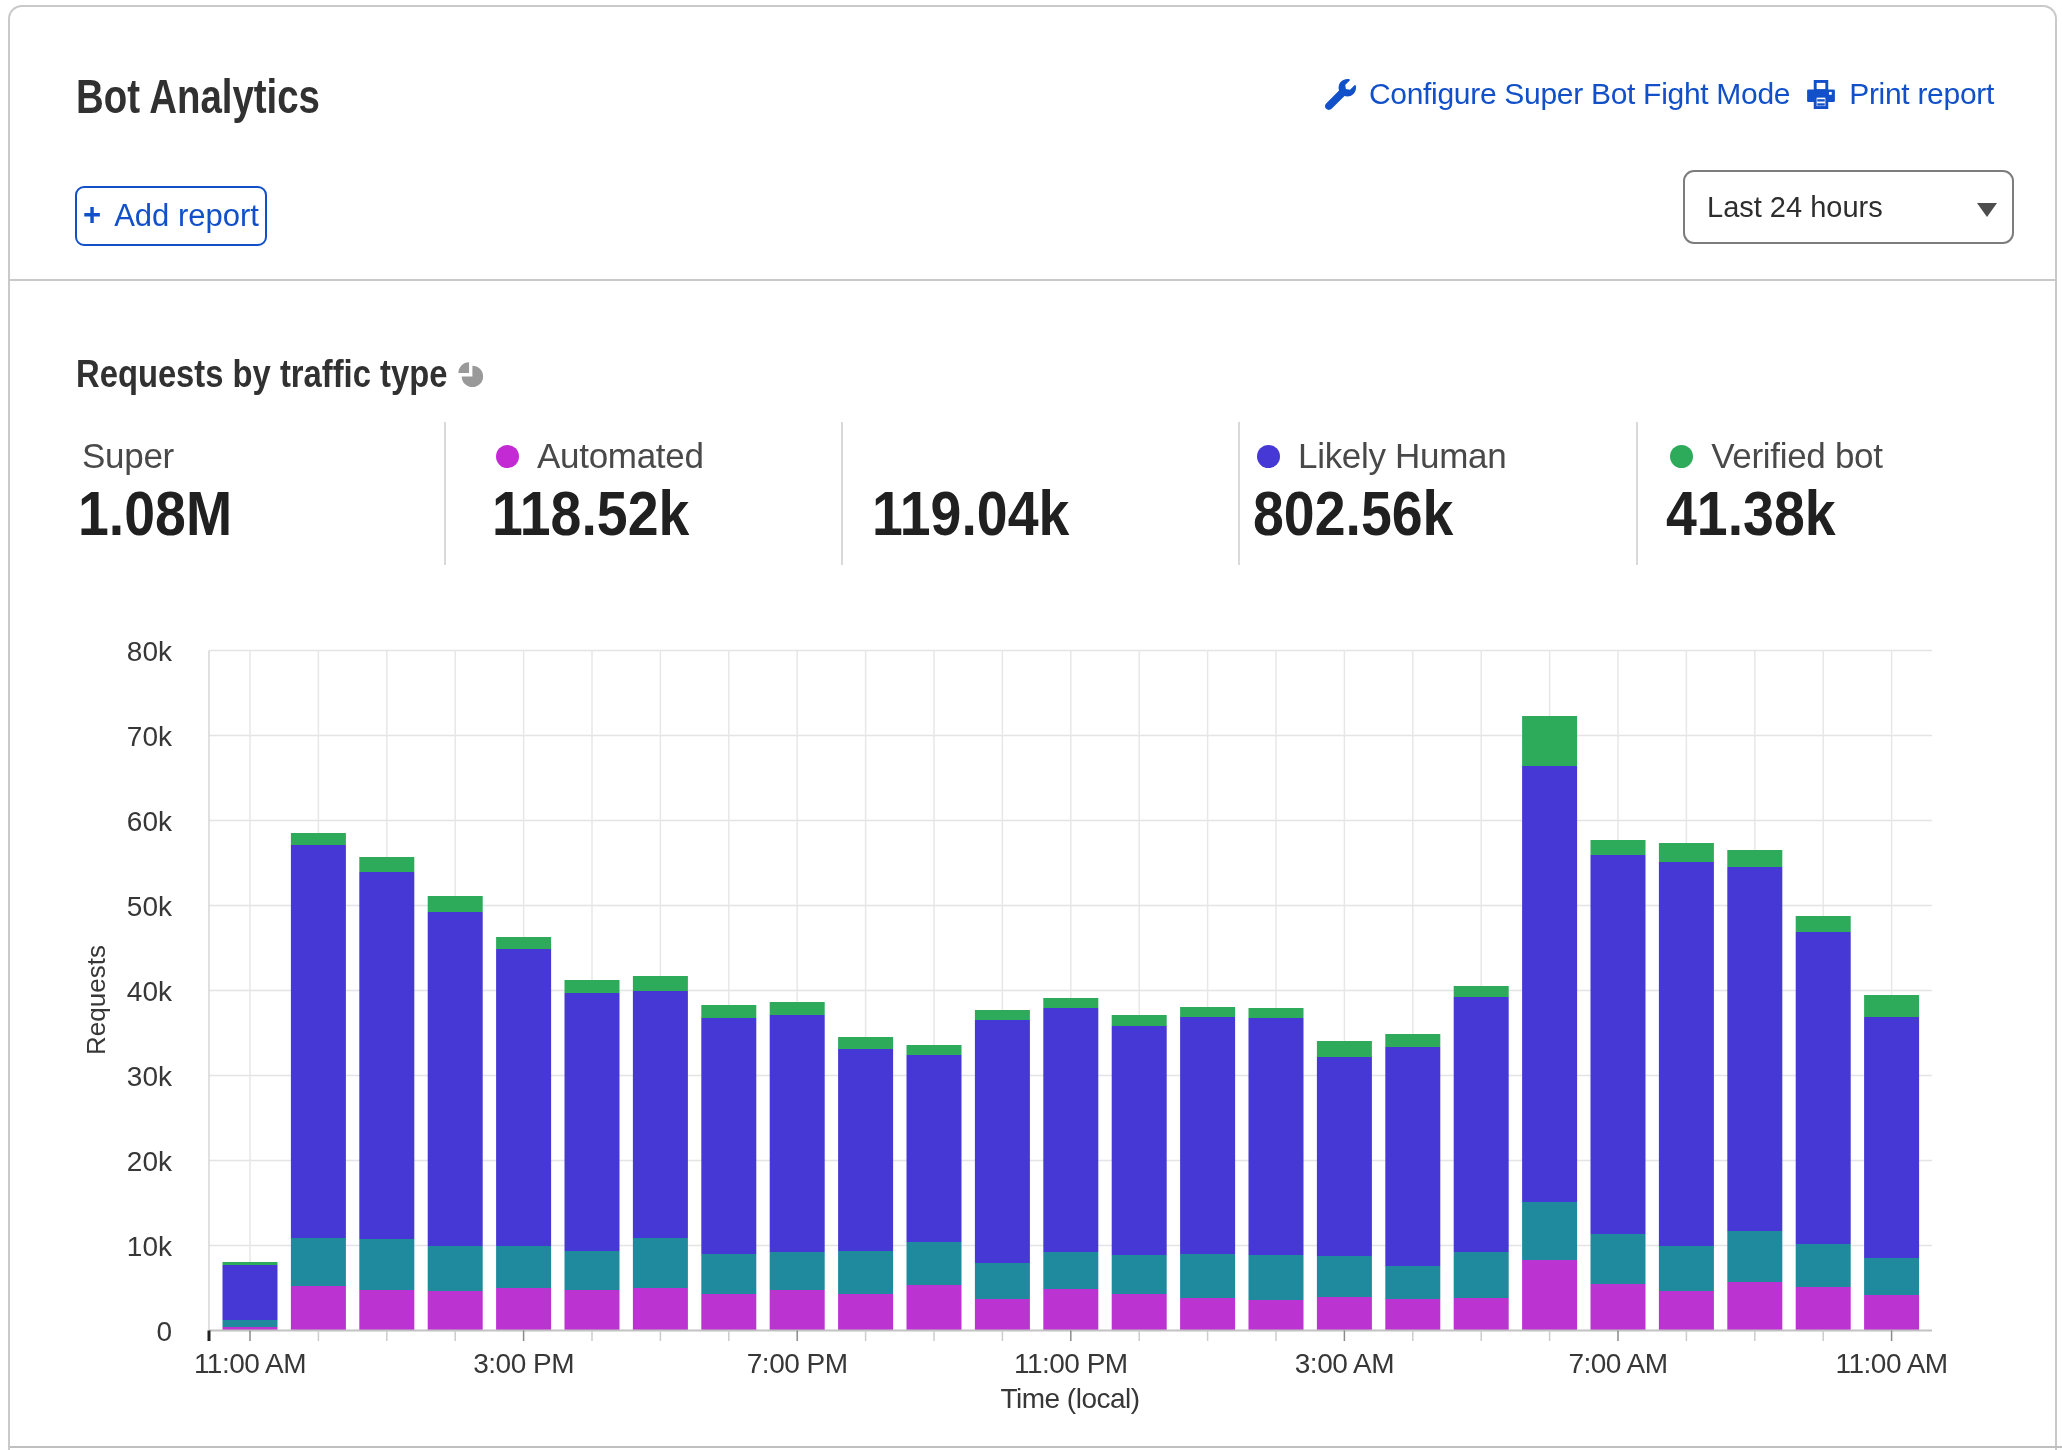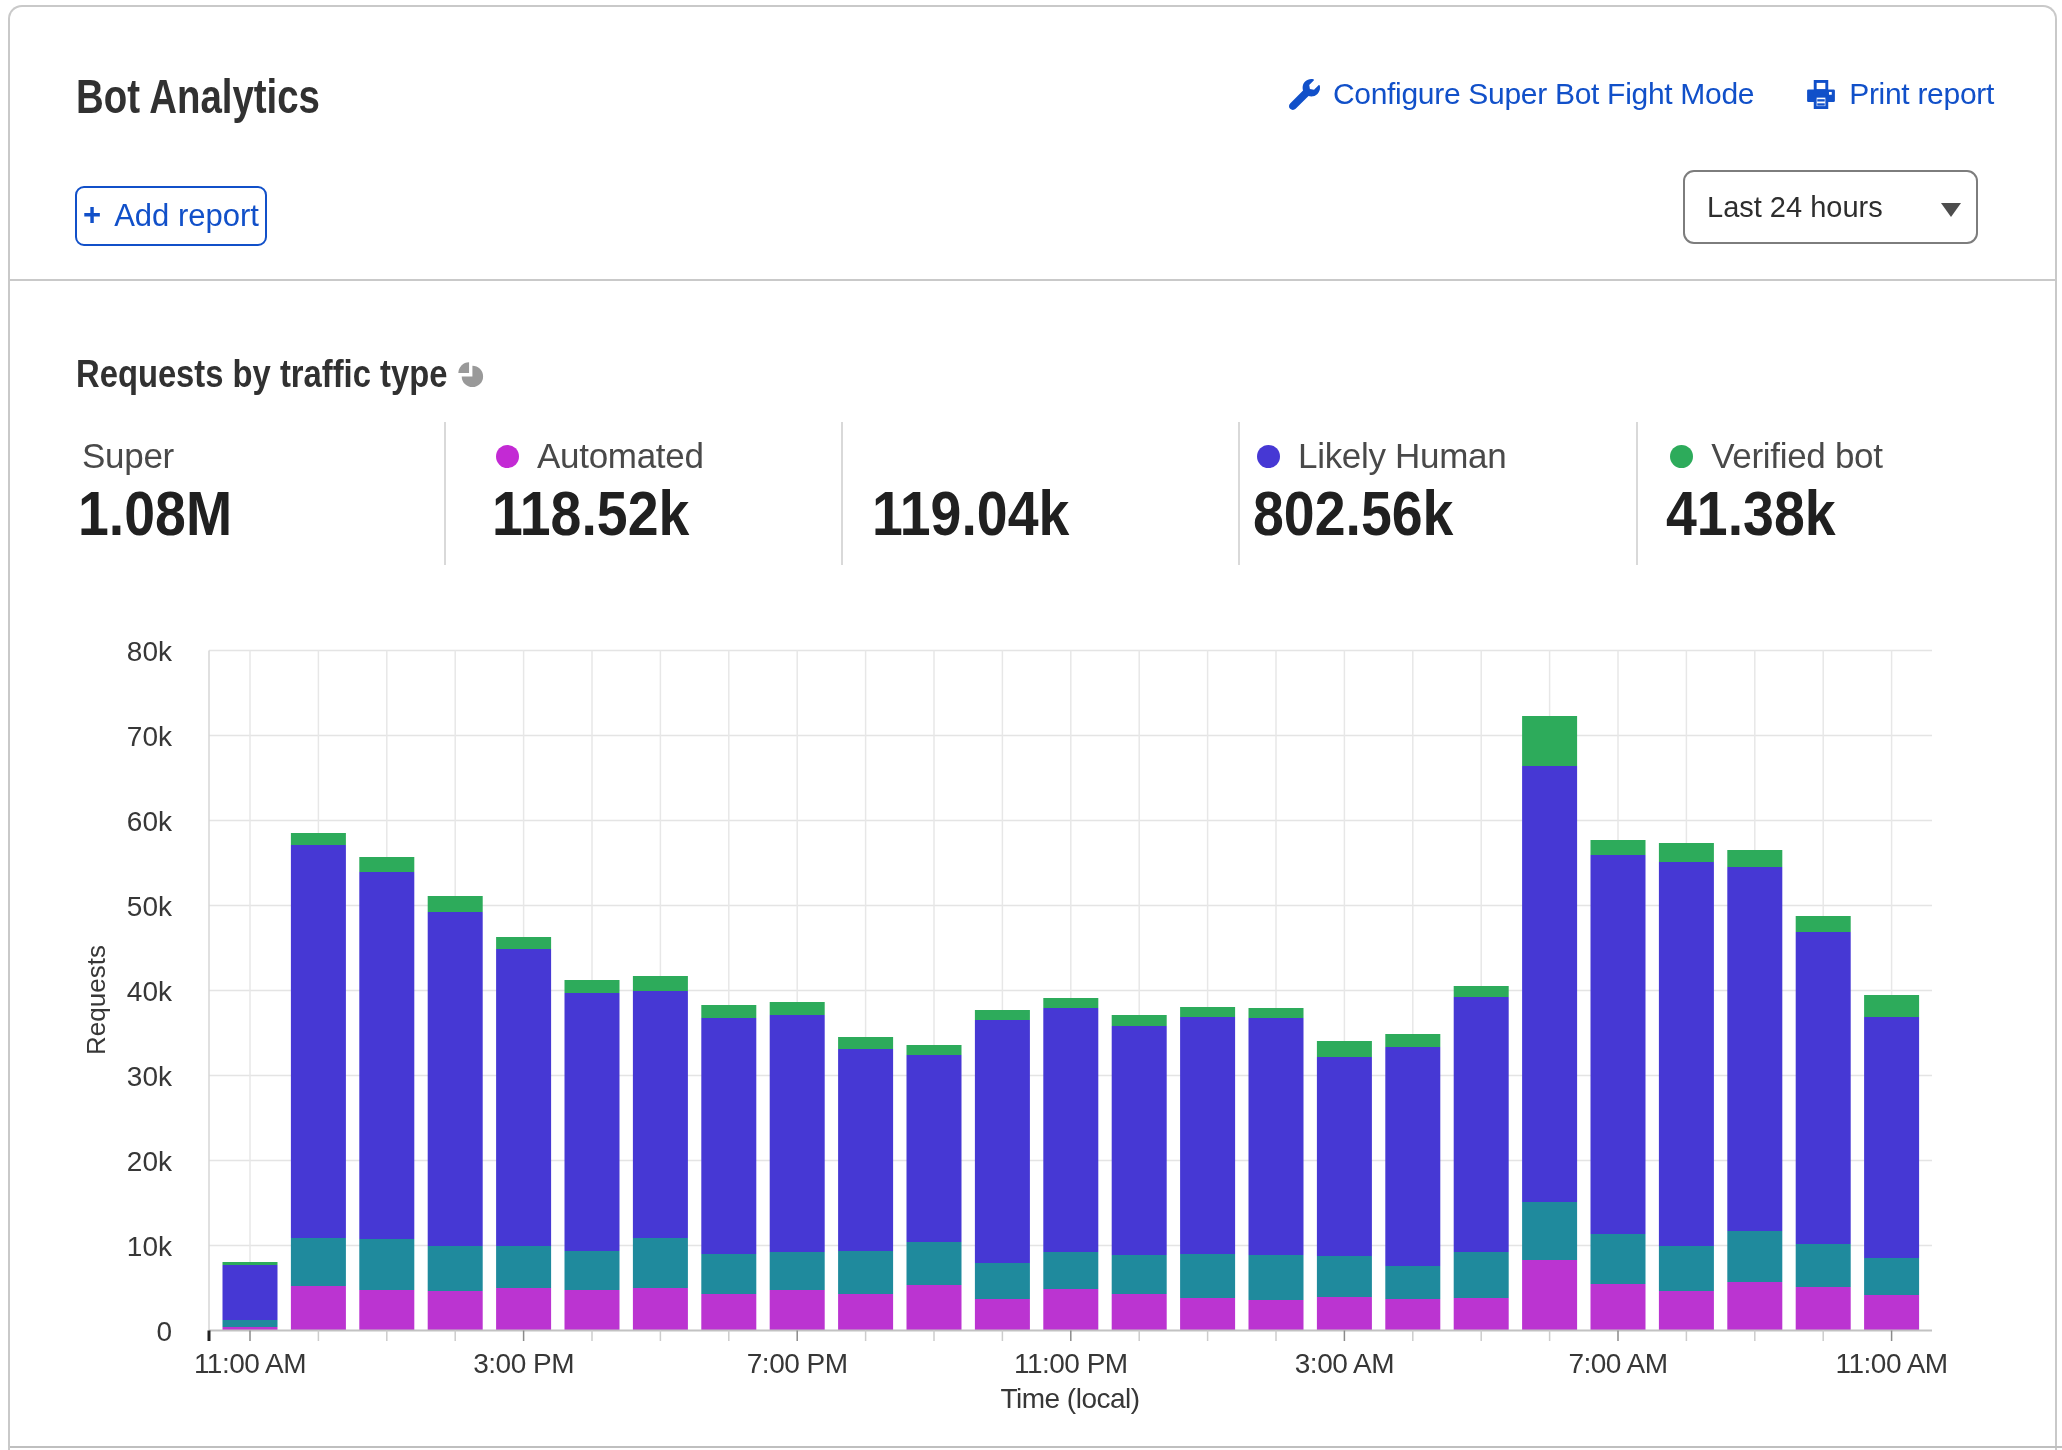--- a/index.html
+++ b/index.html
@@ -1,24 +1,24 @@
 <!DOCTYPE html>
 <html><head><meta charset="utf-8">
 <style>
 html,body{margin:0;padding:0;background:#fff;}
 body{width:2062px;height:1450px;position:relative;font-family:"Liberation Sans",sans-serif;overflow:hidden;}
 .card{position:absolute;left:8px;top:5px;width:2049px;height:1600px;border:2px solid #c9c9c9;border-bottom:none;border-radius:14px 14px 0 0;background:#fff;box-sizing:border-box;}
 .hdiv{position:absolute;left:10px;right:5px;top:279px;height:2px;background:#c9c9c9;}
 .bdiv{position:absolute;left:10px;right:0px;top:1446px;height:2px;background:#bfbfbf;}
 .title{position:absolute;left:76px;top:69px;font-size:48px;font-weight:700;color:#313131;transform:scaleX(0.80);transform-origin:left center;}
-.links{position:absolute;top:77px;right:68px;display:flex;align-items:center;gap:52px;color:#1150c9;font-size:30px;letter-spacing:-0.3px;}
+.links{position:absolute;top:77px;right:68px;display:flex;align-items:center;gap:16px;color:#1150c9;font-size:30px;letter-spacing:-0.3px;}
 .link{display:flex;align-items:center;gap:13px;}
 .btn{position:absolute;left:75px;top:186px;width:192px;height:60px;border:2.5px solid #1150c9;border-radius:9px;box-sizing:border-box;display:flex;align-items:center;justify-content:center;gap:13px;color:#1150c9;font-size:31px;}
 .btn .plus{font-size:31px;font-weight:700;margin-top:-2px;}
-.dd{position:absolute;left:1683px;top:170px;width:295px;height:74px;border:2px solid #7d7d7d;border-radius:11px;box-sizing:border-box;display:flex;align-items:center;color:#2e2e2e;font-size:29px;}
+.dd{position:absolute;left:1683px;top:170px;width:331px;height:74px;border:2px solid #7d7d7d;border-radius:11px;box-sizing:border-box;display:flex;align-items:center;color:#2e2e2e;font-size:29px;}
 .dd span{margin-left:22px;}
 .caret{position:absolute;right:15px;top:31px;width:0;height:0;border-left:10px solid transparent;border-right:10px solid transparent;border-top:14px solid #4d4d4d;}
 .h2{position:absolute;left:76px;top:352px;font-size:39px;font-weight:700;color:#313131;transform:scaleX(0.84);transform-origin:left center;}
 .stats{position:absolute;left:82px;top:422px;}
 .stat{position:absolute;top:0;width:397px;height:143px;}
 .stat .lab{position:absolute;top:14px;left:0;font-size:35px;color:#494949;display:flex;align-items:center;letter-spacing:-0.3px;}
 .stat .dot{width:23px;height:23px;border-radius:50%;margin-right:18px;}
 .stat .num{position:absolute;top:55px;left:-4px;font-size:63px;font-weight:700;color:#202020;transform:scaleX(0.88);transform-origin:left top;}
 .vdiv{position:absolute;top:0;width:2px;height:143px;background:#d9d9d9;}
 .chart{position:absolute;left:0;top:0;width:2062px;height:1450px;}

